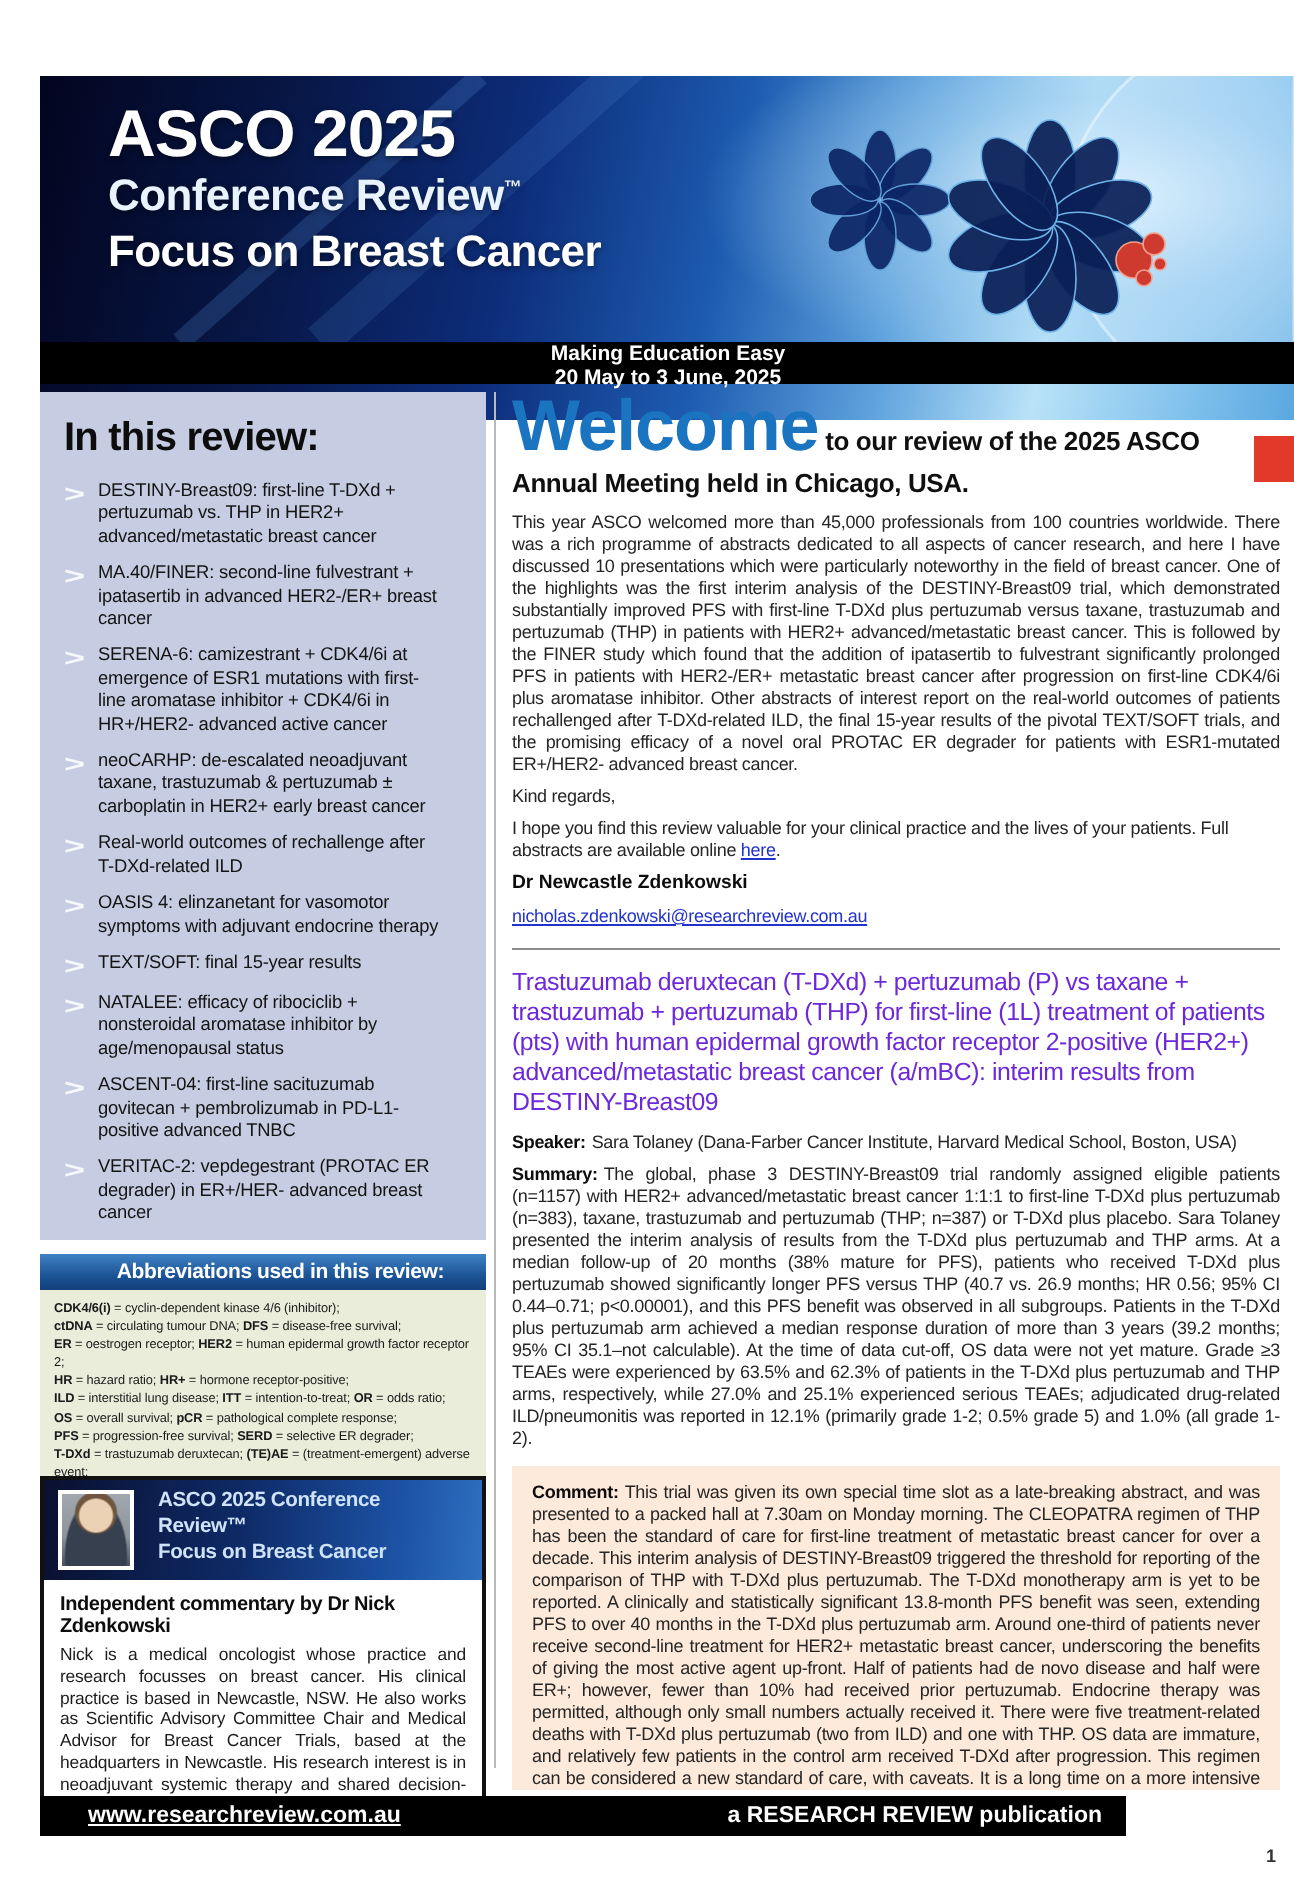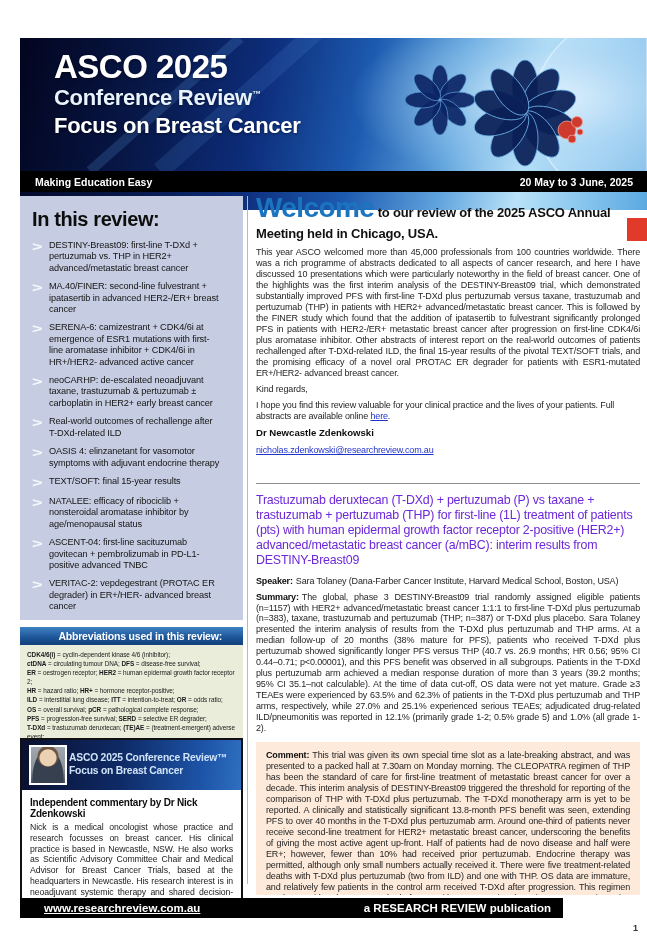--- a/index.html
+++ b/index.html
@@ -11,61 +11,61 @@
   .banner { position:absolute; left:20px; top:38px; width:627px; height:172px; overflow:hidden;
     background:linear-gradient(102deg,#03051f 0%,#071747 20%,#0d2d7a 38%,#1d5bb0 54%,#5ea2dd 68%,#b9e2f8 80%,#7fc0ec 92%,#5aa8e0 100%); }
   .banner-art { position:absolute; left:0; top:0; width:627px; height:133px; }
   .banner-text { position:absolute; left:34px; top:12px; color:#fff; }
   .t1 { font-size:33px; font-weight:bold; letter-spacing:-0.5px; line-height:1.05; text-shadow:0 1px 3px rgba(0,0,0,.45); }
   .t2 { font-size:22px; font-weight:bold; color:#e9f3fd; letter-spacing:-0.3px; line-height:1.15; text-shadow:0 1px 3px rgba(0,0,0,.45); }
   .t2 .tm { font-size:9px; vertical-align:super; }
   .t3 { font-size:22px; font-weight:bold; letter-spacing:-0.3px; line-height:1.2; margin-top:3px; text-shadow:0 1px 3px rgba(0,0,0,.45); }
 
   .topbar { position:absolute; left:20px; top:171px; width:627px; height:21px; background:#000;
-    color:#fff; font-size:10.5px; font-weight:bold; display:flex; justify-content:space-between; align-items:center; padding:0 14px 0 15px; }
+    color:#fff; font-size:10.5px; font-weight:bold; display:flex; justify-content:space-between; align-items:center; padding:0 14px 0 15px;flex-direction:column; }
 
   .redtab { position:absolute; right:0; top:218px; width:20px; height:23px; background:#e23a2a; }
 
   
   .sidebar { position:absolute; left:20px; top:196px; width:223px; height:424px; background:#c6cde2; padding:10px 21px 8px 12px; overflow:hidden; }
   .sidebar h2 { font-size:20px; font-weight:bold; color:#0d0d0d; letter-spacing:-0.4px; margin:2px 0 9px 0; }
   .si { display:flex; margin-bottom:7px; }
   .chev { width:17px; flex:0 0 17px; color:#f6f8fc; font-weight:bold; font-size:12px; line-height:1;
     transform:scaleX(1.5); transform-origin:left; padding-top:1px; }
   .sit { font-size:9.2px; line-height:1.24; color:#141414; letter-spacing:-0.1px; }
 
   .abbrev { position:absolute; left:20px; top:627px; width:223px; }
   .abbrev-h { background:linear-gradient(180deg,#3f82c4 0%,#1c5496 60%,#123f7a 100%); color:#fff; font-size:10.5px; font-weight:bold; padding:3px 21px; letter-spacing:-0.2px;text-align:right; }
   .abbrev-b { background:#e9edda; padding:5px 7px 6px 7px; font-size:6.4px; line-height:1.42; color:#1a1a1a; letter-spacing:-0.05px; }
   .abl b { font-weight:bold; }
 
   .combox { position:absolute; left:20px; top:738px; width:223px; border:2px solid #111; background:#fff; }
-  .combox-h { background:linear-gradient(95deg,#0a1030 0%,#0e2a66 45%,#1d54a8 82%,#2f6fc0 100%); padding:5px 7px; display:flex; align-items:center; gap:2px; }
+  .combox-h { background:linear-gradient(95deg,#0a1030 0%,#0e2a66 45%,#1d54a8 82%,#2f6fc0 100%); padding:5px 7px; display:flex; gap:12px; }
   .photo { width:38px; height:40px; border:2px solid #fff; flex:0 0 38px;
     background:
       radial-gradient(circle at 50% 30%, #ecd2b4 0 8px, rgba(0,0,0,0) 9px),
       radial-gradient(circle at 50% 26%, #6e5640 0 10px, rgba(0,0,0,0) 11px),
       radial-gradient(ellipse at 50% 86%, #36404e 0 15px, rgba(0,0,0,0) 16px),
       linear-gradient(180deg,#a2a8b0 0%,#8d939b 60%,#4a525e 100%); }
   .combox-t { color:#cfe3f8; font-size:10.3px; font-weight:bold; line-height:1.25; letter-spacing:-0.2px; }
   .combox-b { padding:7px 8px 8px 8px; }
   .combox-heading { font-size:10px; font-weight:bold; color:#0d0d0d; letter-spacing:-0.2px; margin-bottom:3px; }
   .bio { font-size:8.7px; line-height:1.24; color:#1c1c1c; text-align:justify; letter-spacing:-0.1px; }
 
   
   .vline { position:absolute; left:247px; top:196px; width:1px; height:688px; background:#b9b9b9; }
   .main { position:absolute; left:256px; top:193px; width:384px; max-height:702px; overflow:hidden; }
   .wheading { margin-bottom:6px; line-height:1.1; }
-  .wbig { font-size:28px; font-weight:bold; color:#1b74c0; letter-spacing:-0.6px; }
+  .wbig { font-size:36px; font-weight:bold; color:#1b74c0; letter-spacing:-0.6px; }
   .wrest { font-size:13px; font-weight:bold; color:#101010; letter-spacing:-0.2px; }
   .body { font-size:9px; line-height:1.22; color:#262626; letter-spacing:-0.15px; margin-bottom:5px; }
   .j { text-align:justify; }
   .link { color:#2233cc; text-decoration:underline; cursor:pointer; }
   .sig { font-size:9.6px; font-weight:bold; color:#0d0d0d; margin-bottom:1px; }
-  .email { display:inline-block; font-size:9px; letter-spacing:-0.15px; margin-bottom:20px; }
+  .email { display:inline-block; font-size:9px; letter-spacing:-0.15px; margin-bottom:2px; }
   .divider { border:none; border-top:1px solid #8c8c8c; margin:8px 0 9px 0; }
   .atitle { font-size:12.4px; font-weight:normal; color:#6d28d9; line-height:1.22; letter-spacing:-0.2px; margin-bottom:7px; }
   .speaker { font-size:9px; color:#262626; letter-spacing:-0.15px; margin-bottom:6px; }
   .speaker b, .body b, .comment b { color:#0d0d0d; margin-right:3px; }
   .comment { background:#fdeada; padding:8px 10px; font-size:9px; line-height:1.22; letter-spacing:-0.15px; color:#262626; text-align:justify; margin-top:8px; }
 
   
   .footer { position:absolute; left:20px; top:898px; width:543px; height:20px; background:#000; color:#fff;
     display:flex; justify-content:space-between; align-items:center; padding:0 12px 0 24px; font-size:11.5px; font-weight:bold; }
   .footer a { color:#fff; text-decoration:underline; cursor:pointer; }

